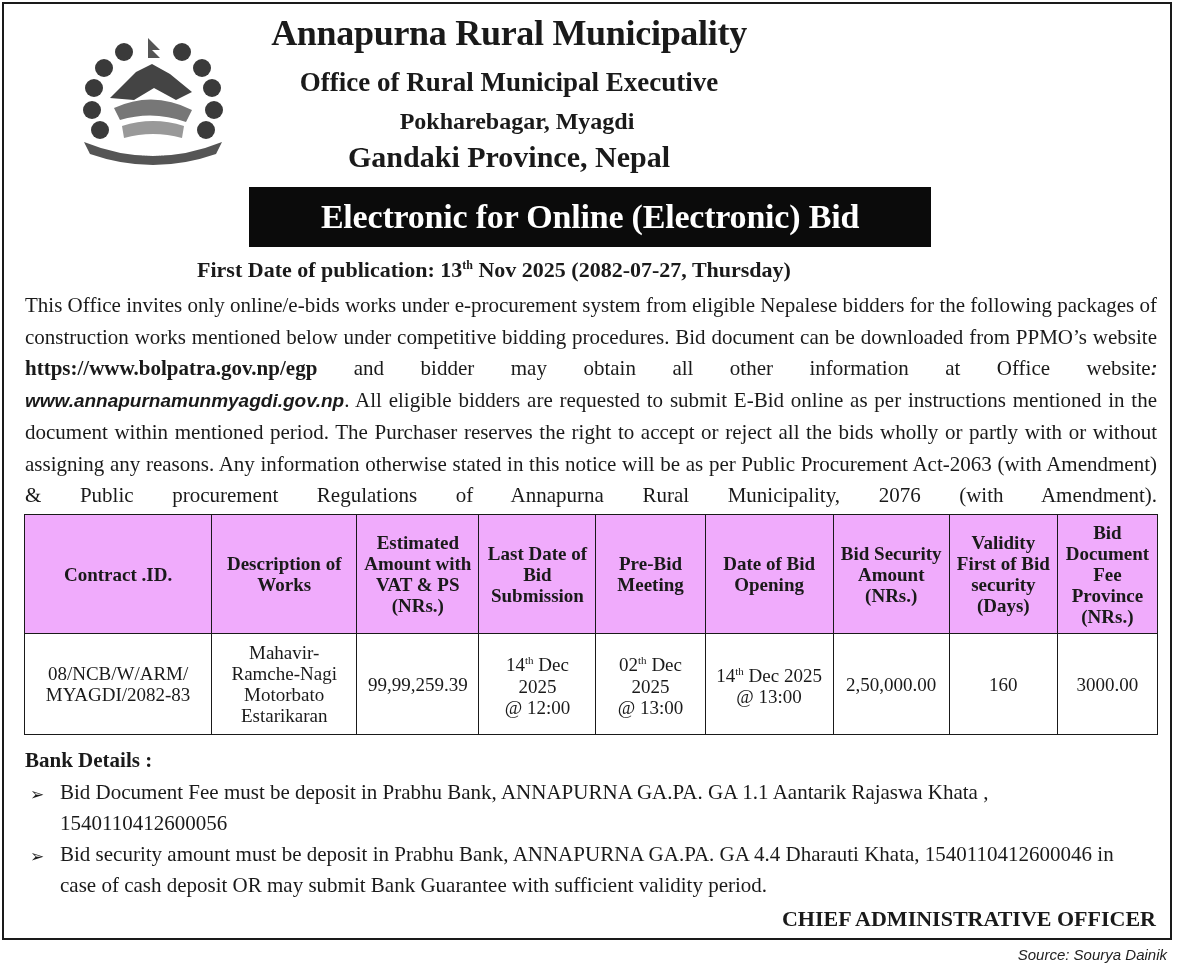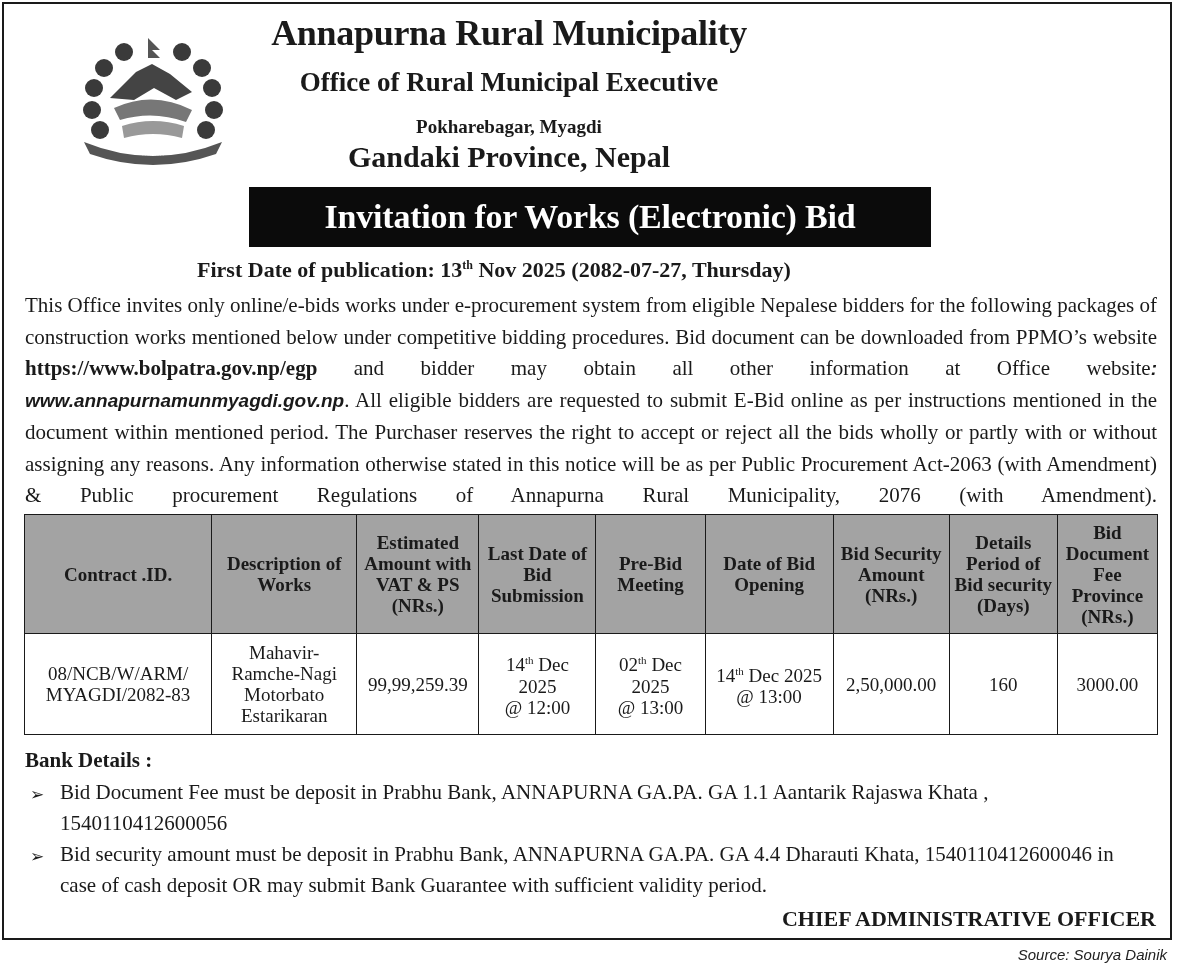--- a/index.html
+++ b/index.html
@@ -8,42 +8,42 @@
     font-family: "Liberation Serif", "DejaVu Serif", serif; color: #1a1a1a;
   }
   .frame {
     position: absolute; left: 2px; top: 2px; width: 1170px; height: 938px;
     border: 2px solid #1a1a1a; box-sizing: border-box; background: #fff;
   }
   .emblem { position: absolute; left: 74px; top: 30px; width: 158px; height: 140px; }
   .hdr { position: absolute; left: 0; width: 1018px; text-align: center; font-weight: bold; }
   .h1 { top: 12px; font-size: 36px; letter-spacing: -0.3px; }
   .h2 { top: 67px; font-size: 27px; }
-  .h3 { top: 116px; font-size: 19px; }
+  .h3 { top: 108px; font-size: 24px; margin-left: 8px; }
   .h4 { top: 140px; font-size: 30px; }
   .title-bar {
     position: absolute; left: 249px; top: 187px; width: 682px; height: 60px;
     background: #0b0b0b; color: #fff; font-weight: bold; font-size: 34px;
     display: flex; align-items: center; justify-content: center; letter-spacing: -0.2px;
   }
   .pubdate { position: absolute; left: 0; top: 257px; width: 988px; text-align: center; font-weight: bold; font-size: 22px; }
   .pubdate sup { font-size: 12px; }
   .intro {
     position: absolute; left: 25px; top: 290px; width: 1132px; font-size: 21px; line-height: 31.7px;
     text-align: justify; text-align-last: justify;
   }
   .intro p { margin: 0; }
   .intro .b { font-weight: bold; }
   .intro .bi { font-family: "Liberation Sans", "DejaVu Sans", sans-serif; font-weight: bold; font-style: italic; font-size: 19px; }
   table.bid {
     position: absolute; left: 24px; top: 514px; width: 1134px; border-collapse: collapse;
     font-size: 19px;
   }
   table.bid th, table.bid td { border: 1.5px solid #1a1a1a; text-align: center; vertical-align: middle; padding: 0 2px; }
-  table.bid th { background: #a3a3a3; height: 118px; font-weight: bold; line-height: 21px; font-size: 19px; }
+  table.bid th { background: #f0abfc; height: 118px; font-weight: bold; line-height: 21px; font-size: 19px; }
   table.bid td { height: 100px; line-height: 21px; }
   table.bid sup { font-size: 11px; }
   .bank-title { position: absolute; left: 25px; top: 748px; font-weight: bold; font-size: 21px; }
   .bank-list { position: absolute; left: 30px; top: 777px; width: 1120px; font-size: 21px; line-height: 31px; }
   .bank-item { display: flex; }
   .bank-item .arrow { width: 30px; flex: none; font-size: 17px; padding-top: 2px; }
   .signature { position: absolute; right: 25px; top: 906px; font-weight: bold; font-size: 22px; }
   .source {
     position: absolute; right: 14px; top: 946px; font-family: "Liberation Sans", "DejaVu Sans", sans-serif;
     font-style: italic; font-size: 15px; color: #222;
@@ -74,21 +74,21 @@
   <path d="M10 112 Q79 140 148 112 L142 124 Q79 146 16 124 Z" fill="#555"></path>
   <text x="79" y="128" text-anchor="middle" font-size="8" fill="#fff" font-family="DejaVu Sans, sans-serif">·········</text>
 </svg>
 
 <div class="hdr h1">Annapurna Rural Municipality</div>
 <div class="hdr h2">Office of Rural Municipal Executive</div>
 <div class="hdr h3">Pokharebagar, Myagdi</div>
 <div class="hdr h4">Gandaki Province, Nepal</div>
 
 <div class="title-bar">
-  <span>Invitation for Works (Electronic) Bid</span>
+  <span>Electronic for Online (Electronic) Bid</span>
 </div>
 
 <div class="pubdate"><span>First Date of publication: 13</span><sup>th</sup><span> Nov 2025 (2082-07-27, Thursday)</span></div>
 
 <div class="intro">
   <p><span>This Office invites only online/e-bids works under e-procurement system from eligible Nepalese bidders for the following packages of construction works mentioned below under competitive bidding procedures. Bid document can be downloaded from PPMO’s website </span><span class="b">https://www.bolpatra.gov.np/egp</span><span>  and bidder may obtain all other information at Office website</span><span class="bi">:</span> <span class="bi">www.annapurnamunmyagdi.gov.np</span><span>. All eligible bidders are requested to submit E-Bid online as per instructions mentioned in the document within mentioned period. The Purchaser reserves the right to accept or reject all the bids wholly or partly with or without assigning any reasons. Any information otherwise stated in this notice will be as per Public Procurement Act-2063 (with Amendment) &amp; Public procurement Regulations of Annapurna Rural Municipality, 2076 (with Amendment).</span></p>
 </div>
 
 <table class="bid">
   <colgroup>
@@ -104,21 +104,21 @@
   </colgroup>
   <thead>
     <tr>
       <th>Contract .ID.</th>
       <th>Description of Works</th>
       <th>Estimated Amount with VAT &amp; PS (NRs.)</th>
       <th>Last Date of Bid Submission</th>
       <th>Pre-Bid Meeting</th>
       <th>Date of Bid Opening</th>
       <th>Bid Security Amount (NRs.)</th>
-      <th>Details Period of Bid security (Days)</th>
+      <th>Validity First of Bid security (Days)</th>
       <th>Bid Document Fee Province (NRs.)</th>
     </tr>
   </thead>
   <tbody>
     <tr>
       <td><span>08/NCB/W/ARM/</span><br><span>MYAGDI/2082-83</span></td>
       <td><span>Mahavir-</span><br><span>Ramche-Nagi</span><br><span>Motorbato</span><br><span>Estarikaran</span></td>
       <td>99,99,259.39</td>
       <td><span>14</span><sup>th</sup><span> Dec</span><br><span>2025</span><br><span>@ 12:00</span></td>
       <td><span>02</span><sup>th</sup><span> Dec</span><br><span>2025</span><br><span>@ 13:00</span></td>

